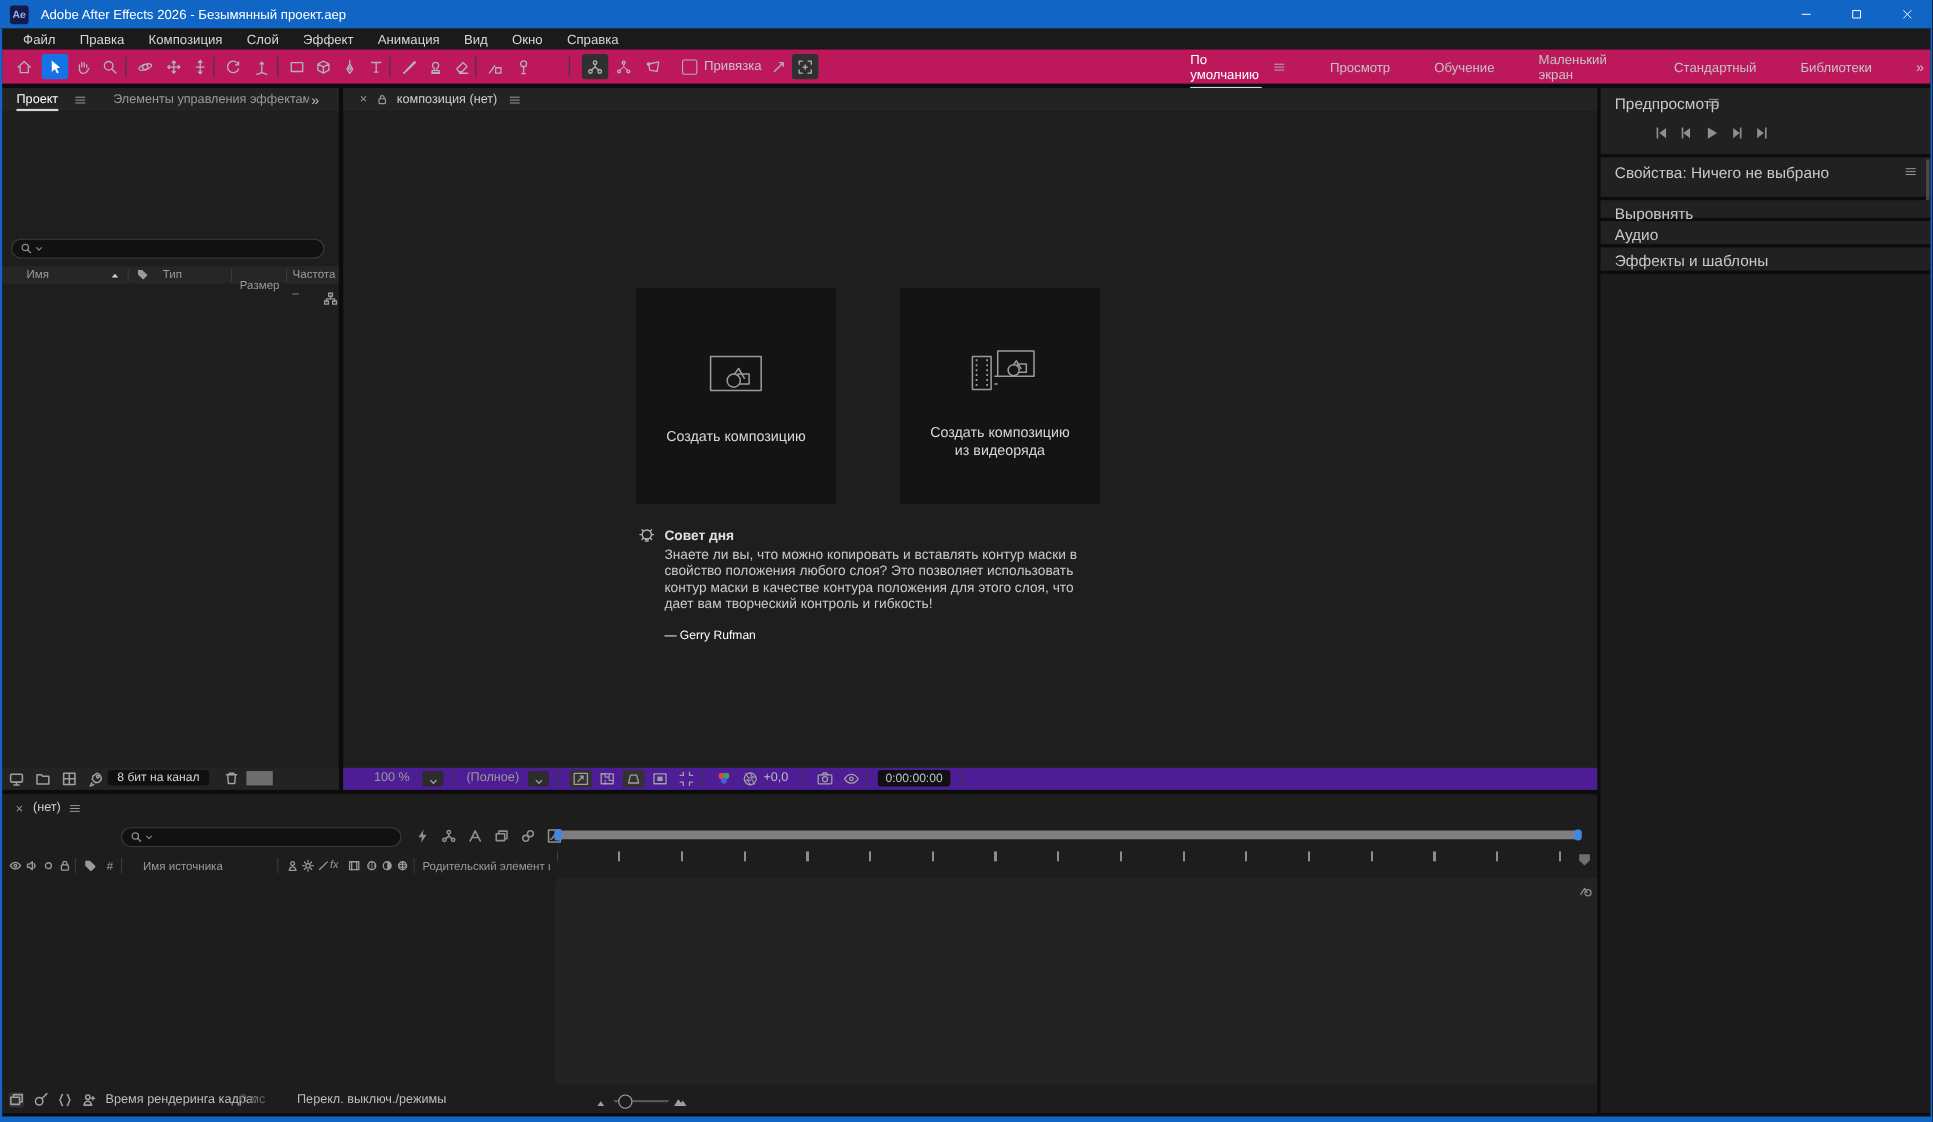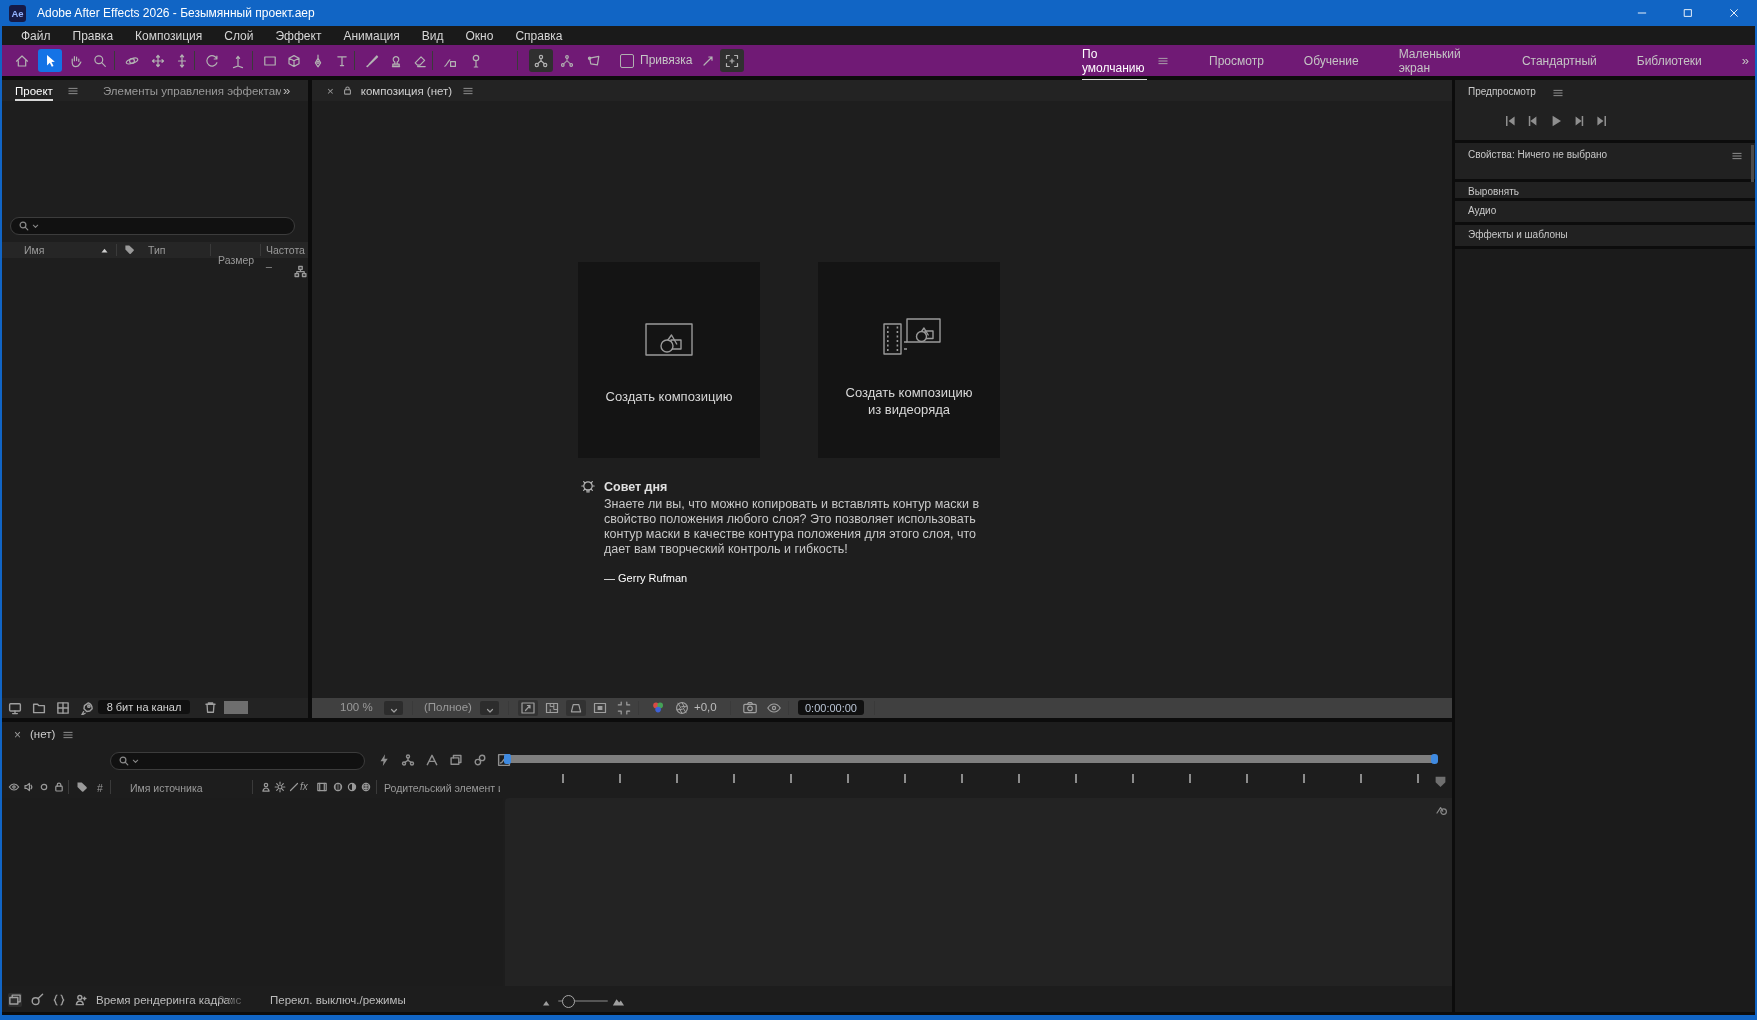--- a/index.html
+++ b/index.html
@@ -15,21 +15,21 @@
   .title-text{margin-left:11px;font-size:12px;}
   .win-controls{margin-left:auto;display:flex;height:100%;}
   .wc{width:46px;height:100%;display:flex;align-items:center;justify-content:center;color:#fff;}
 
   
   .menubar{position:absolute;left:2px;top:26px;right:2px;height:19px;background:#1a1a1a;
     display:flex;align-items:center;padding-left:8px;}
   .menu-item{padding:0 11px;color:#d6d6d6;font-size:12px;}
 
   
-  .toolbar{position:absolute;left:2px;top:45px;right:2px;height:31px;background:#701a75;}
+  .toolbar{position:absolute;left:2px;top:45px;right:2px;height:31px;background:#be185d;}
   .tool{position:absolute;top:4px;width:24px;height:23px;display:flex;align-items:center;justify-content:center;border-radius:3px;color:#b3b3b3;}
   .tool.sel{background:#1473e6;color:#fff;}
   .tool.boxed{background:#303030;}
   .tsep{position:absolute;top:6px;width:1px;height:19px;background:#3a3a3a;}
   .snapbox{position:absolute;top:9px;width:12px;height:12px;border:1.6px solid #b0b0b0;border-radius:2px;}
   .snaplabel{position:absolute;top:8px;color:#c6c6c6;}
   .workspaces{position:absolute;left:1080px;right:6px;top:0;height:100%;display:flex;align-items:center;gap:40px;color:#c4c4c4;}
   .ws-item{position:relative;display:flex;align-items:center;gap:8px;}
   .ws-item .ic{display:none;color:#b0b0b0;}
   .ws-item.active{color:#fff;}
@@ -54,32 +54,32 @@
   .colhead{position:absolute;display:flex;align-items:center;font-size:10.5px;color:#9a9a9a;}
   .vsep{position:absolute;width:1px;background:#3a3a3a;}
 
   .card{position:absolute;width:182px;height:196px;background:#141414;display:flex;flex-direction:column;align-items:center;}
   .card-label{color:#d8d8d8;font-size:13px;text-align:center;line-height:17px;}
 
   .tip-title{font-weight:bold;font-size:12.5px;color:#e0e0e0;}
   .tip-body{font-size:12.5px;line-height:15px;color:#c9c9c9;width:378px;}
   .tip-author{font-size:11px;color:#ffffff;}
 
-  .cbar{position:absolute;left:0;bottom:0;right:0;height:20px;background:#404040;}
+  .cbar{position:absolute;left:0;bottom:0;right:0;height:20px;background:#4c1d95;}
   .cbar .ic{position:absolute;top:2px;color:#9f9f9f;}
   .cbar .boxed{background:#323232;border-radius:2px;}
   .ddbtn{position:absolute;top:3px;width:19px;height:14px;background:#2c2c2c;border-radius:2px;display:flex;align-items:center;justify-content:center;color:#9a9a9a;}
   .cbar-txt{position:absolute;top:3px;font-size:11.5px;color:#9a9a9a;}
   .timecode{position:absolute;top:2px;width:66px;height:15px;background:#101010;border-radius:3px;
     display:flex;align-items:center;justify-content:center;color:#b9c4d4;font-size:11px;}
 
   
   .rp-sec{background:#212121;position:relative;}
   .rp-gap{height:3px;background:#0c0c0c;}
-  .rp-title{position:absolute;left:13px;top:6px;font-size:10px;color:#c9c9c9;white-space:nowrap;}
+  .rp-title{position:absolute;left:13px;top:6px;font-size:14px;color:#c9c9c9;white-space:nowrap;}
   .rp-fill{flex:1;background:#1b1b1b;}
   .transport{position:absolute;left:47px;top:33px;display:flex;gap:7px;color:#8f8f8f;}
 
   
   .tl-search-ic{position:absolute;top:31px;color:#8f8f8f;}
   .navigator{position:absolute;left:503px;right:15px;top:33px;height:8px;background:#7f7f7f;border-radius:2px;}
   .navigator::before{content:"";position:absolute;left:-1px;top:-1px;width:7px;height:10px;background:#3f8ae0;border-radius:2px;}
   .navigator::after{content:"";position:absolute;right:-1px;top:-1px;width:7px;height:10px;background:#3f8ae0;border-radius:3px;}
   .ruler{position:absolute;left:505px;right:18px;top:52px;height:9px;
     background:repeating-linear-gradient(90deg,transparent 0 55px,#8c8c8c 55px 57px);}

